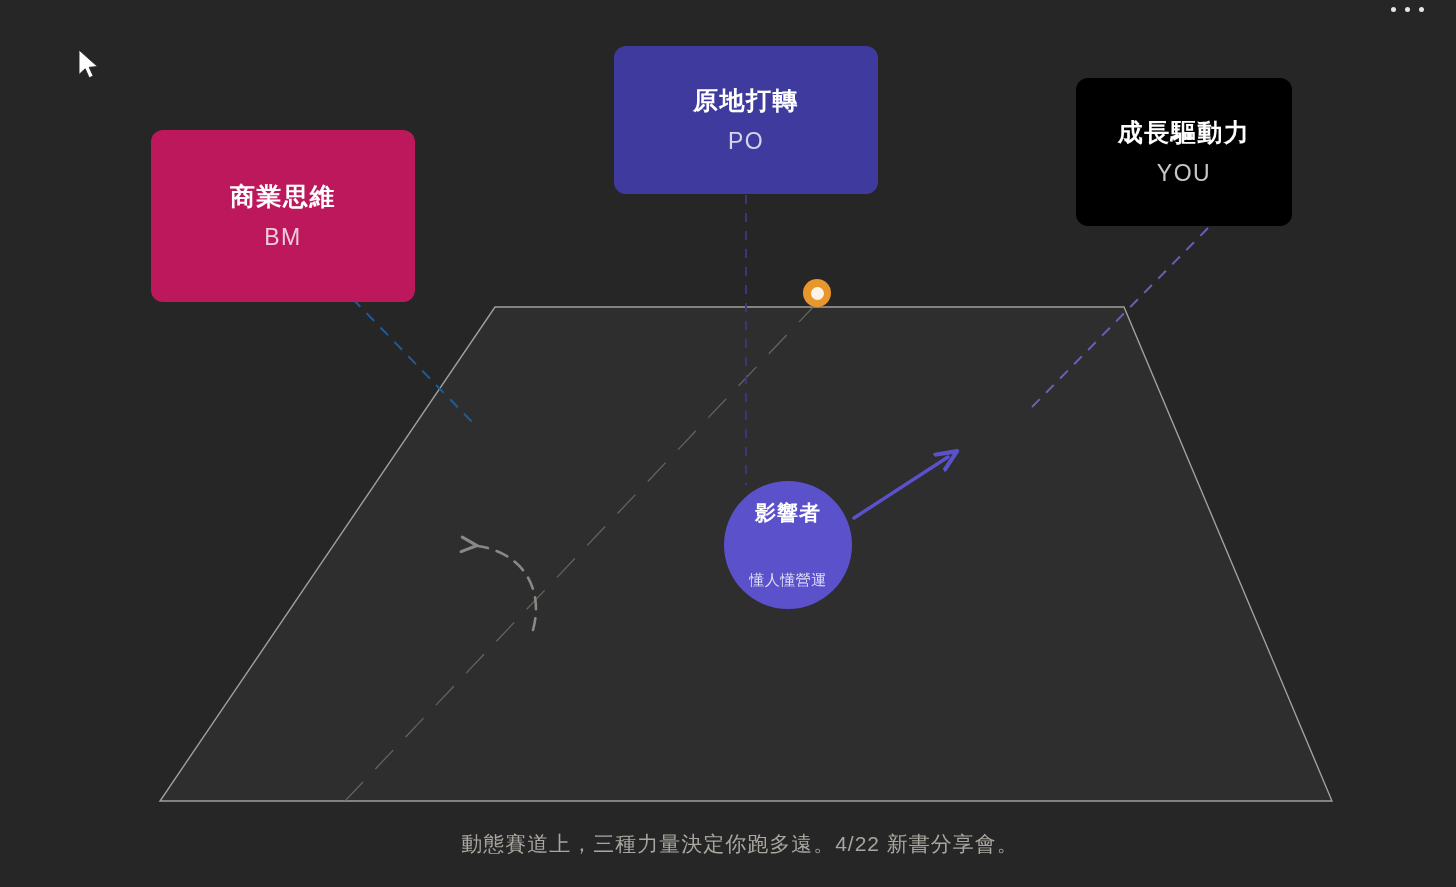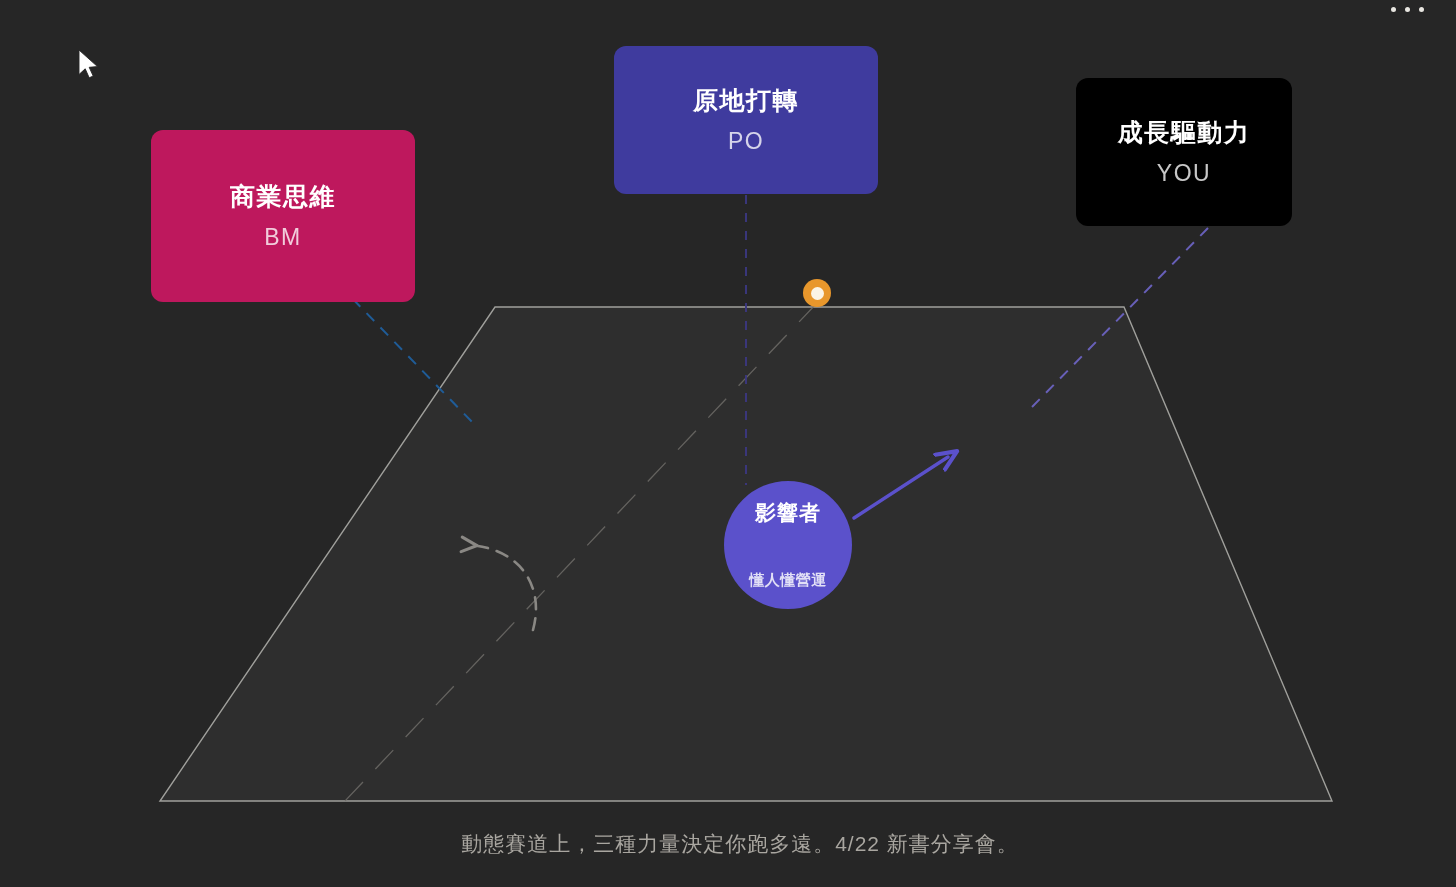--- a/index.html
+++ b/index.html
@@ -105,21 +105,21 @@
   }
   .node .node-title {
     font-size: 21px;
     font-weight: 700;
     letter-spacing: 1px;
     line-height: 1.2;
     color: #ffffff;
   }
   .node .node-sub {
     font-size: 15px;
-    font-weight: 700;
+    font-weight: 400;
     letter-spacing: 0.5px;
     margin-top: 6px;
     color: rgba(255,255,255,0.82);
   }
 
   #node-influencer {
     left: 724px; top: 481px; width: 128px; height: 128px;
     background: #5b51cb;
     gap: 40px;
   }

